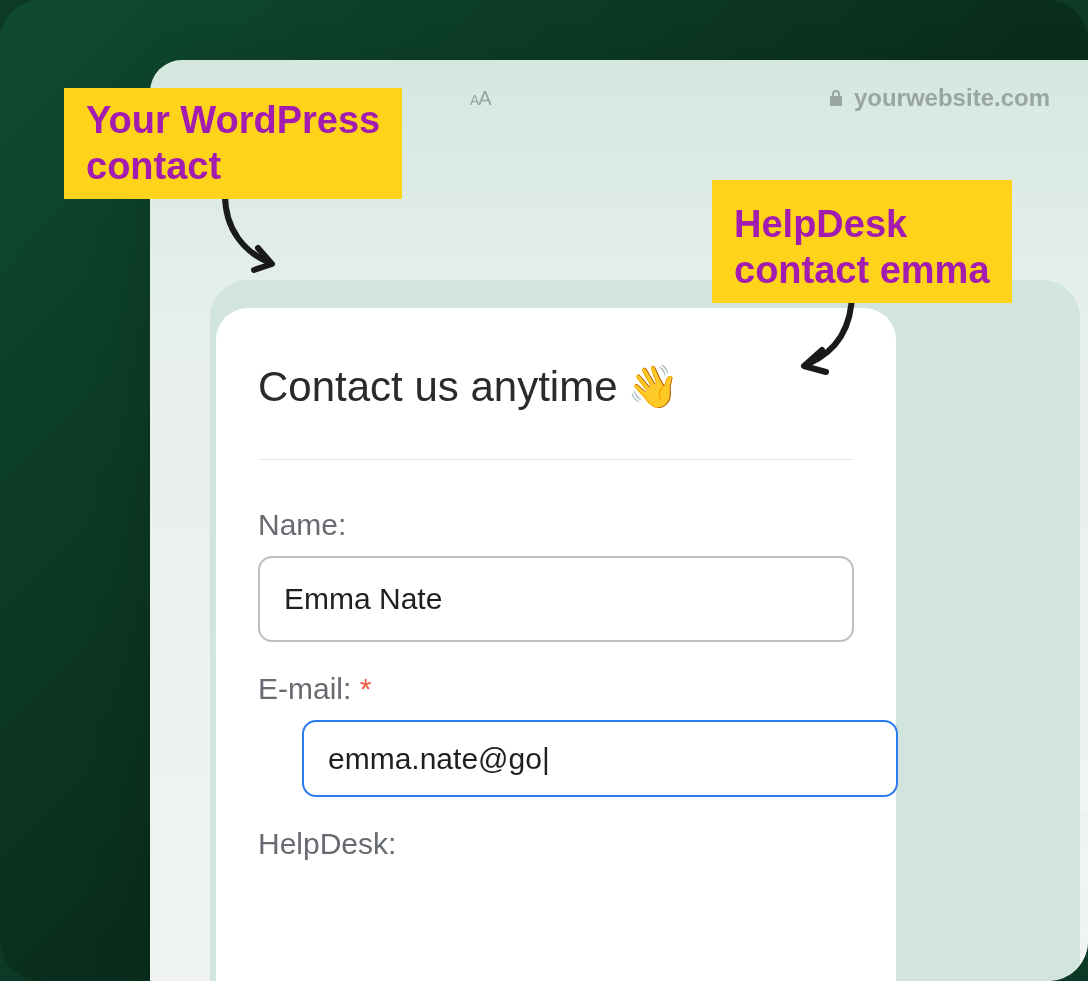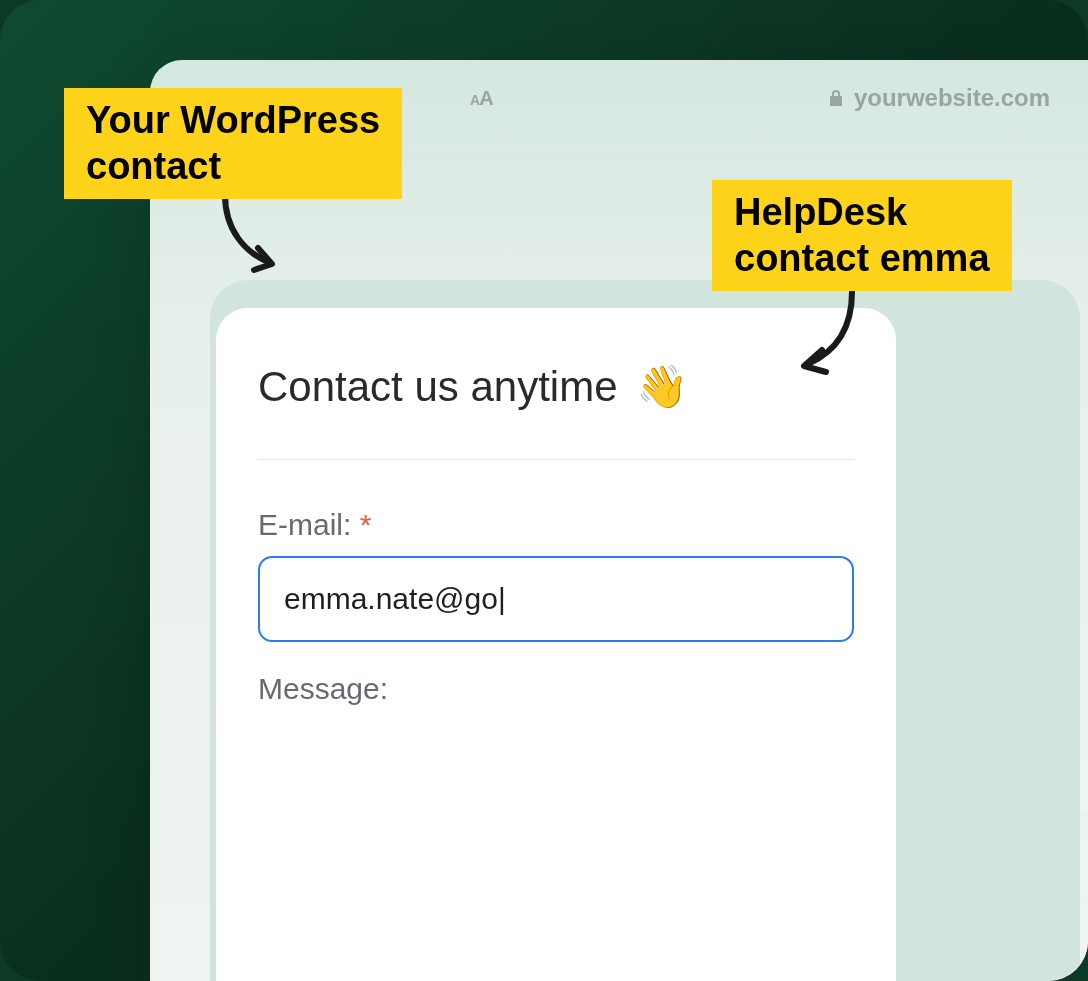--- a/index.html
+++ b/index.html
@@ -33,21 +33,21 @@
     }
     .browser-bar {
       display: flex;
       align-items: center;
       padding: 24px 40px;
       gap: 20px;
     }
     .text-size-icon {
       color: #9aa5a0;
       font-size: 20px;
-      font-weight: 700;
+      font-weight: 400;
       letter-spacing: -1px;
       margin-left: 280px;
     }
     .text-size-icon .small-a { font-size: 14px; }
     .url-bar {
       flex: 1;
       display: flex;
       align-items: center;
       justify-content: flex-end;
       gap: 10px;
@@ -79,21 +79,21 @@
       background: #ffffff;
       border-radius: 32px 32px 0 0;
       padding: 54px 42px 0 42px;
     }
     .card-title {
       font-size: 42px;
       font-weight: 500;
       color: #2a2a2a;
       display: flex;
       align-items: center;
-      gap: 19px;
+      gap: 10px;
     }
     .wave-emoji { font-size: 42px; }
     .divider {
       border: none;
       border-top: 1px solid #e6e6e6;
       margin-top: 48px;
       margin-bottom: 48px;
     }
     .field-group { margin-bottom: 30px; }
     .field-label {
@@ -111,55 +111,56 @@
       border-radius: 14px;
       font-size: 30px;
       padding: 0 24px;
       color: #1f1f1f;
       font-family: inherit;
       background: #fff;
     }
     .field-input::placeholder { color: #b8bbbe; }
     .fake-input {
       width: 100%;
-      height: 86px;
+      height: 77px;
       border: 2px solid #2d7bf0;
       border-radius: 14px;
       font-size: 30px;
       padding: 0 24px;
       color: #1f1f1f;
       display: flex;
       align-items: center;
       background: #fff;
+      margin-left: 44px;
     }
     .callout {
       position: absolute;
       background: #ffd31a;
       padding: 8px 22px;
       font-size: 38px;
       font-weight: 800;
-      color: #000000;
+      color: #a21caf;
       line-height: 1.2;
       z-index: 100;
     }
     .callout-1 {
       top: 88px;
       left: 64px;
       padding: 10px 22px 0 22px;
     }
     .callout-1 .line2 {
       background: #ffd31a;
       padding: 0 22px 10px 22px;
       margin: 0 -22px;
       display: inline-block;
     }
     .callout-2 {
       top: 180px;
       left: 712px;
-      padding: 10px 22px 0 22px;
+      padding: 22px 22px 0 22px;
     }
     .callout-2 .line2 {
       background: #ffd31a;
       padding: 0 22px 10px 22px;
       margin: 0 -22px;
       display: inline-block;
     }
     .arrow-svg {
       position: absolute;
       z-index: 90;
@@ -206,34 +207,38 @@
 
   <div class="chat-surface"></div>
 
   <div class="contact-card">
     <div class="card-title">
       <span>Contact us anytime</span>
       <span class="wave-emoji">👋</span>
     </div>
     <hr class="divider">
 
+    <div class="field-group">
+      <label class="field-label">Name:</label>
+      <input class="field-input" type="text" value="Emma Nate" style="">
+    </div>
 
     <div class="field-group">
       <label class="field-label">
         <span>E-mail:</span>
         <span class="required-mark">*</span>
       </label>
       <div class="fake-input">
         <span>emma.nate@go</span>
           <span>|</span>
       </div>
     </div>
 
     <div class="field-group">
-      <label class="field-label">Message:</label>
+      <label class="field-label">HelpDesk:</label>
     </div>
   </div>
 
   <div class="callout callout-1">
     <div>Your WordPress</div>
     <span class="line2">contact</span>
   </div>
 
   <svg class="arrow-svg arrow1" viewBox="0 0 80 90">
     <path d="M15 5 C 15 40, 35 62, 58 72" stroke="#1a1a1a" stroke-width="6" fill="none" stroke-linecap="round"></path>

